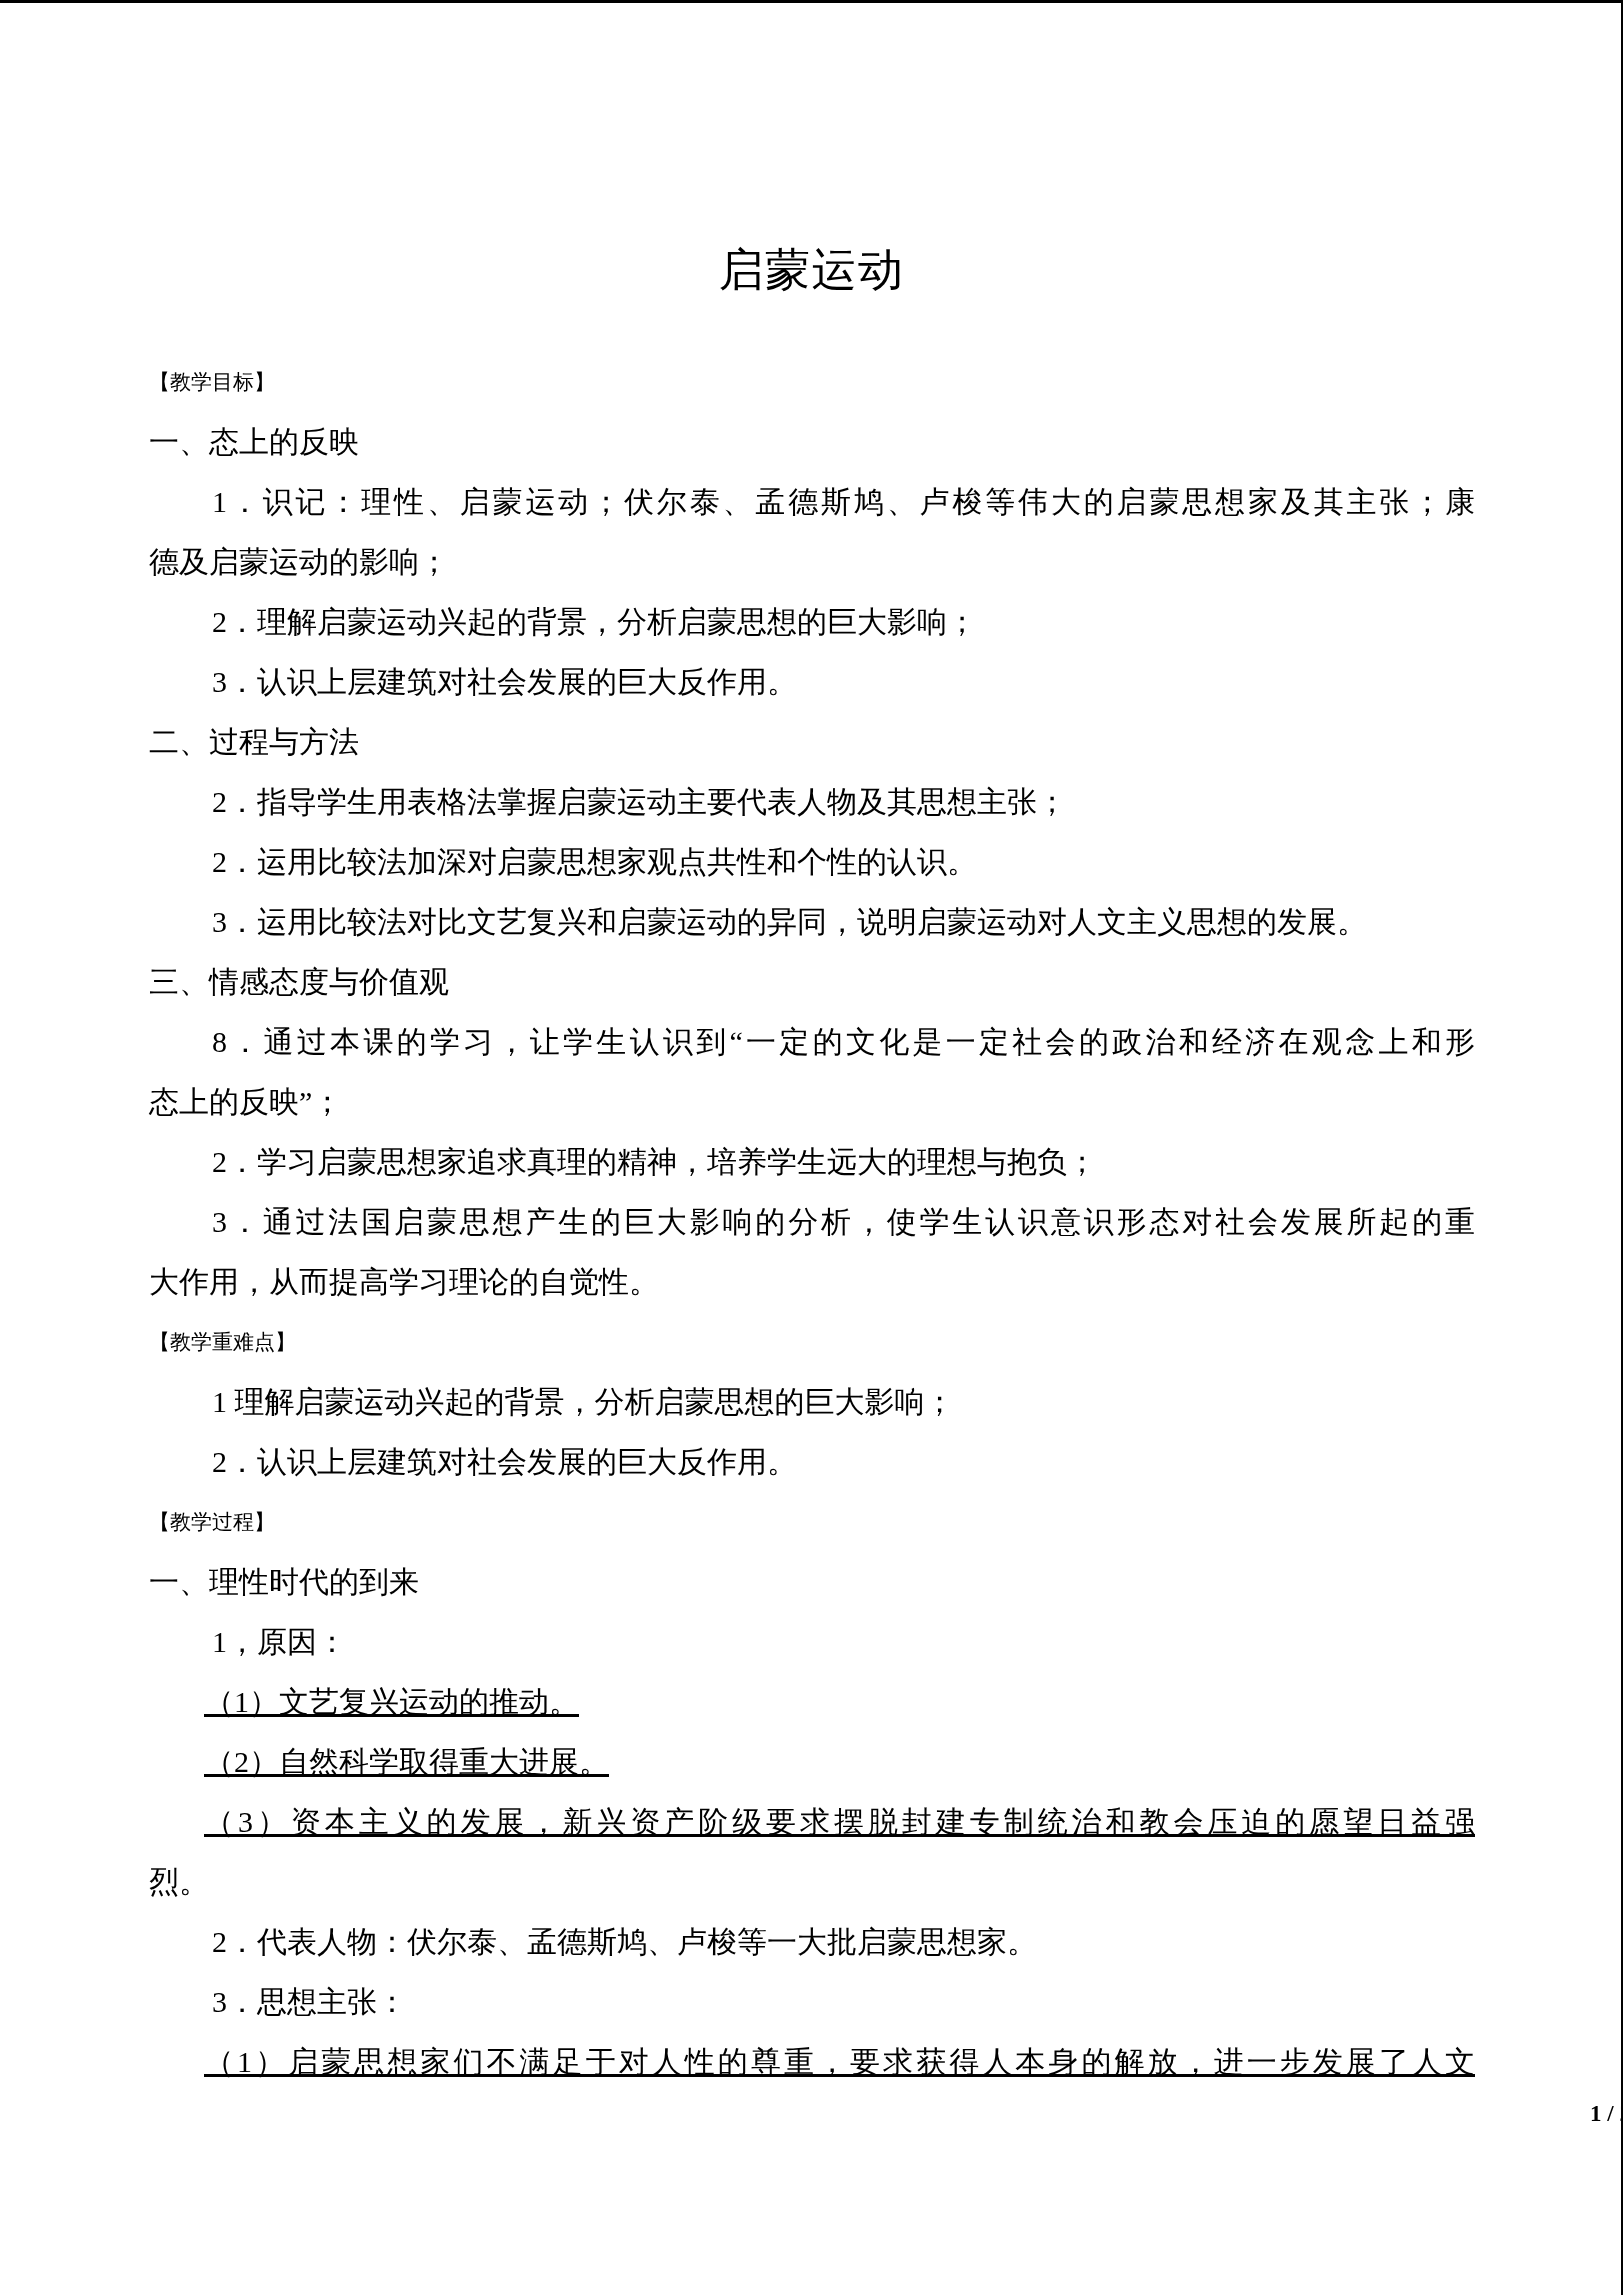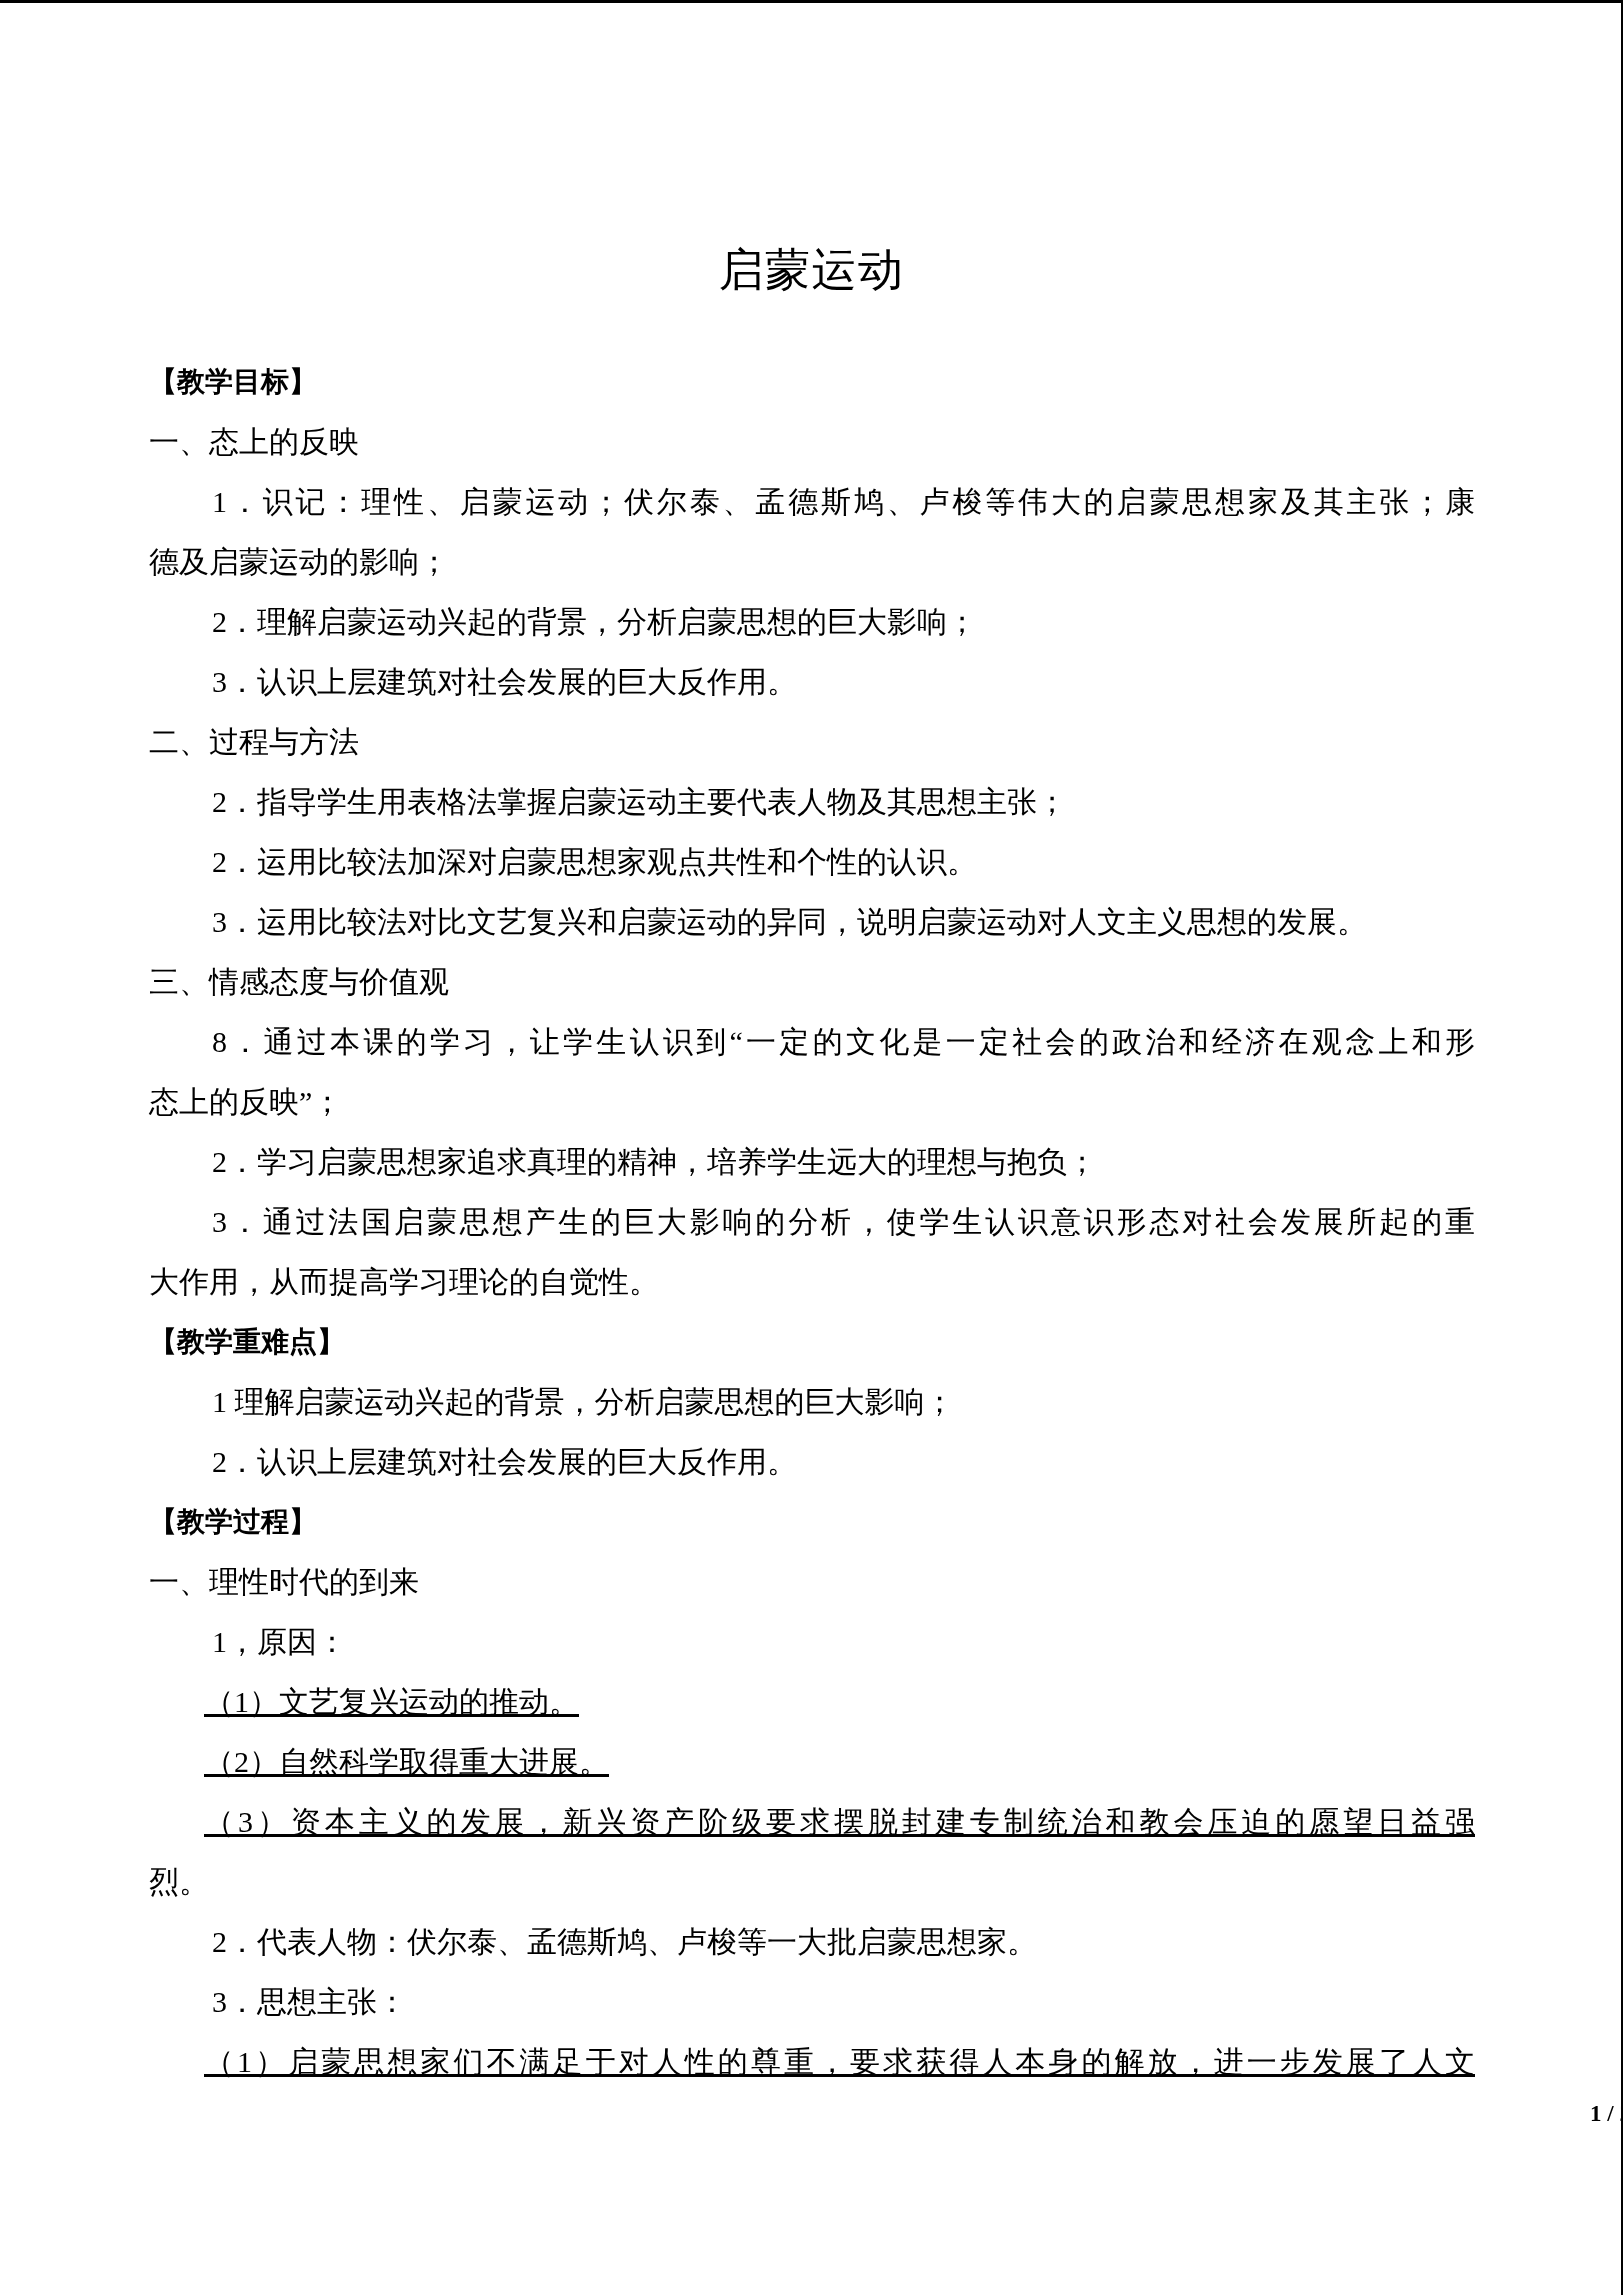--- a/index.html
+++ b/index.html
@@ -44,23 +44,23 @@
       width: 1326px;
       font-size: 30px;
       line-height: 60px;
     }
     .line {
       white-space: nowrap;
       height: 60px;
       overflow: visible;
     }
     .heading {
-      font-weight: bold;
+      font-weight: normal;
       font-family: "DejaVu Sans", "Liberation Sans", sans-serif;
-      font-size: 28px;
+      font-size: 21px;
     }
     .indent { padding-left: 63px; }
     .indent-paren { padding-left: 55px; text-decoration: underline; }
     .justify {
       text-align: justify;
       text-align-last: justify;
       width: 1326px;
       box-sizing: border-box;
     }
     .footer {

